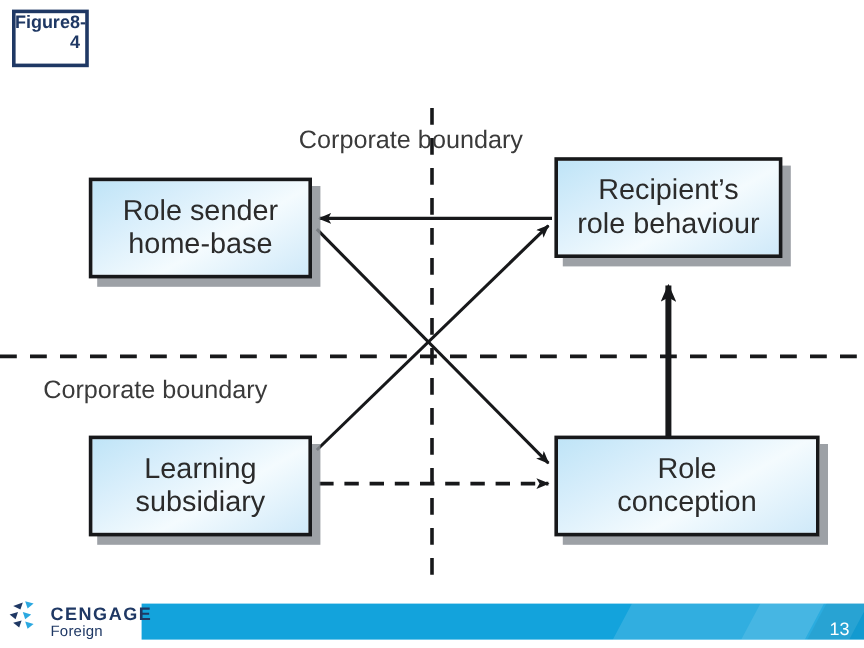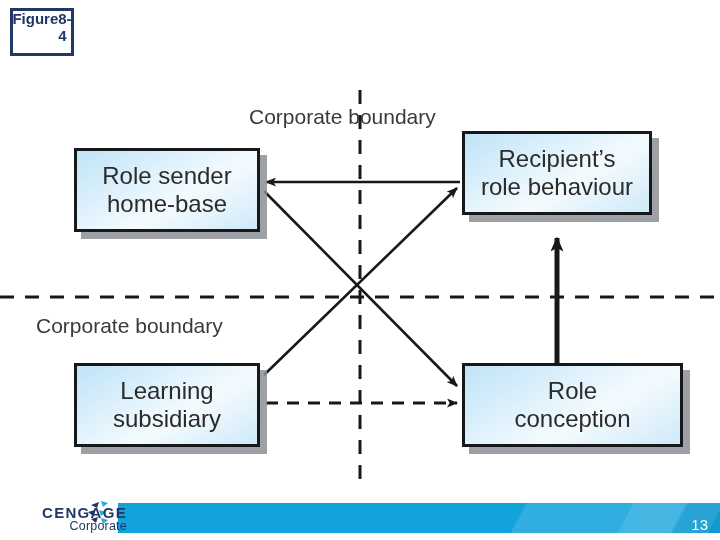--- a/index.html
+++ b/index.html
@@ -131,21 +131,20 @@
     font-size: 15px;
     font-family: "Liberation Sans", sans-serif;
   }
 
   .cengage-logo {
     position: absolute;
     left: 6px;
     top: 4px;
     width: 112px;
     height: 38px;
-    text-align: right;
   }
   .cengage-wordmark {
     position: absolute;
     left: 36px;
     top: 6px;
     line-height: 1.0;
   }
   .cengage-wordmark .c-name {
     display: block;
     font-size: 15px;
@@ -247,19 +246,19 @@
       <svg width="32" height="30" viewBox="0 0 32 30">
         <path d="M5 6 L13 3 L11 9 Z" fill="#1F3864"></path>
         <path d="M15 2 L22 4 L17 8 Z" fill="#2BA8E0"></path>
         <path d="M2 13 L9 11 L7 17 Z" fill="#1F3864"></path>
         <path d="M13 11 L20 13 L15 17 Z" fill="#2BA8E0"></path>
         <path d="M5 20 L12 18 L10 24 Z" fill="#1F3864"></path>
         <path d="M15 19 L22 21 L17 25 Z" fill="#2BA8E0"></path>
       </svg>
       <div class="cengage-wordmark">
         <span class="c-name">CENGAGE</span>
-        <span class="c-sub">Corporate</span>
+        <span class="c-sub">Foreign</span>
       </div>
     </div>
 
   </div>
 
 </div>
 
 </body></html>

